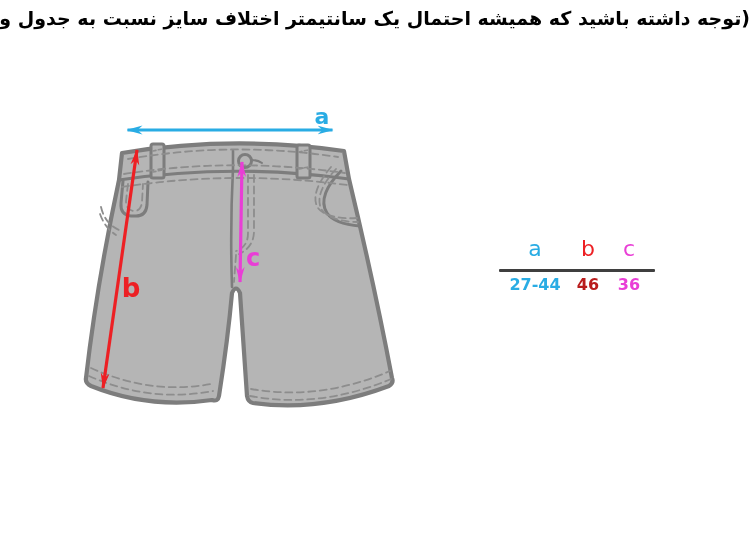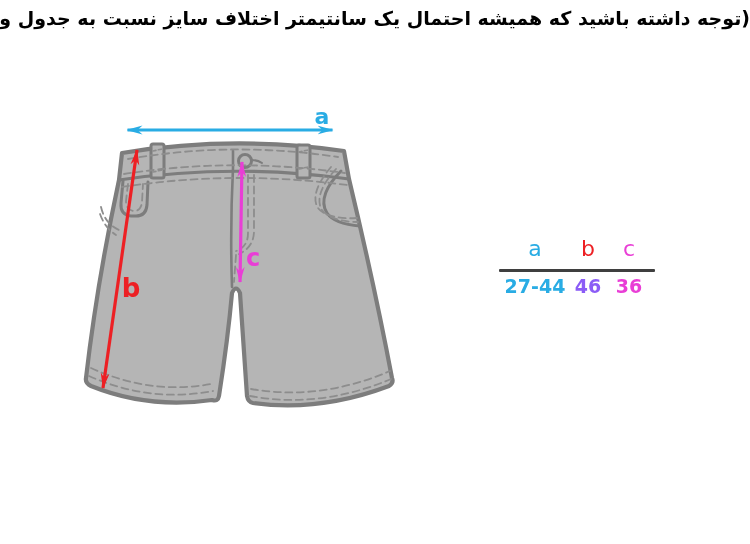--- a/index.html
+++ b/index.html
@@ -6,21 +6,21 @@
   .canvas{position:relative;width:750px;height:544px;background:#ffffff;overflow:hidden;
           font-family:"DejaVu Sans",sans-serif;}
   .note{position:absolute;top:7px;left:0;right:0;text-align:center;direction:rtl;
         font-size:19px;font-weight:600;color:#000;white-space:nowrap;}
   .figure{position:absolute;left:70px;top:98px;width:370px;height:352px;}
   .size-table{position:absolute;left:497px;top:238px;width:162px;}
   .size-table .hdr{position:relative;height:28px;}
   .size-table .vals{position:relative;height:26px;margin-top:5px;}
   .size-table .cell{position:absolute;transform:translateX(-50%);line-height:1;}
   .size-table .hdr .cell{font-size:22px;}
-  .size-table .vals .cell{font-size:19px;font-weight:600;}
+  .size-table .vals .cell{font-size:16px;font-weight:600;}
   .col-a{left:38px;}
   .col-b{left:91px;}
   .col-c{left:132px;}
   .rule{height:3px;width:156px;margin:3px 0 0 2px;border-radius:1px;}
   svg text{font-family:"DejaVu Sans",sans-serif;}
 </style>
 </head>
 <body>
 
 <div class="canvas">
@@ -104,18 +104,18 @@
 
   <div class="size-table">
     <div class="hdr">
       <span class="cell col-a" style="color: rgb(41, 172, 228);">a</span>
       <span class="cell col-b" style="color: rgb(237, 32, 36);">b</span>
       <span class="cell col-c" style="color: rgb(233, 62, 214);">c</span>
     </div>
     <div class="rule" style="background-color: rgb(63, 63, 63);"></div>
     <div class="vals">
       <span class="cell col-a" style="color: rgb(41, 172, 228);">27-44</span>
-      <span class="cell col-b" style="color: #8b5cf6;">46</span>
+      <span class="cell col-b" style="color: #b91c1c;">46</span>
       <span class="cell col-c" style="color: rgb(233, 62, 214); text-align: center;">36</span>
     </div>
   </div>
 
 </div>
 
 </body></html>

